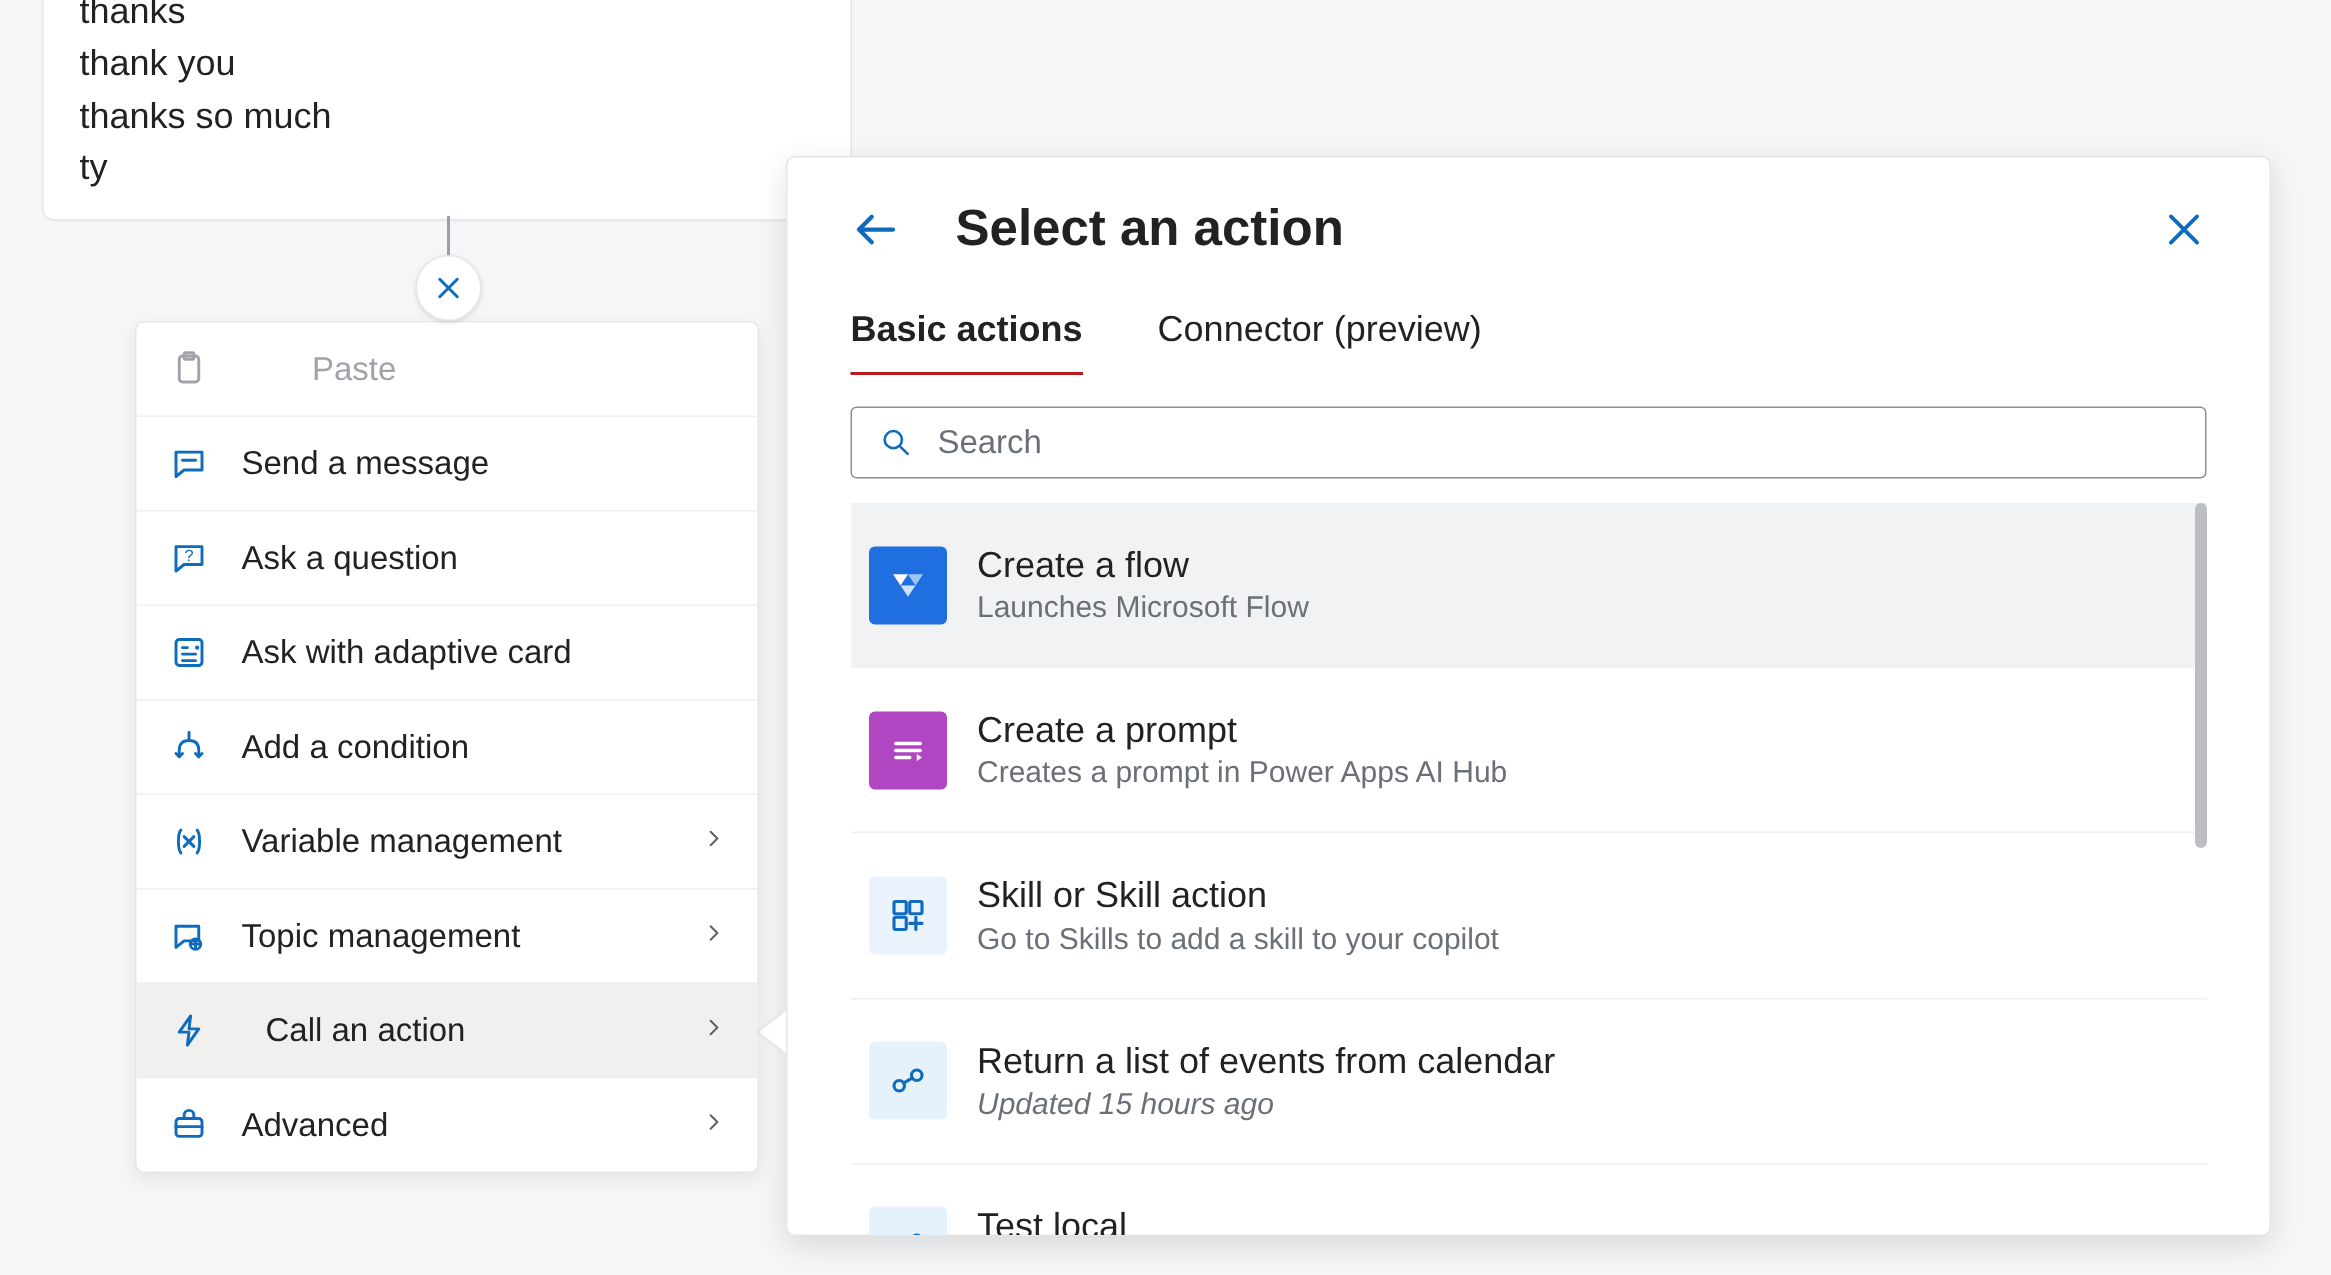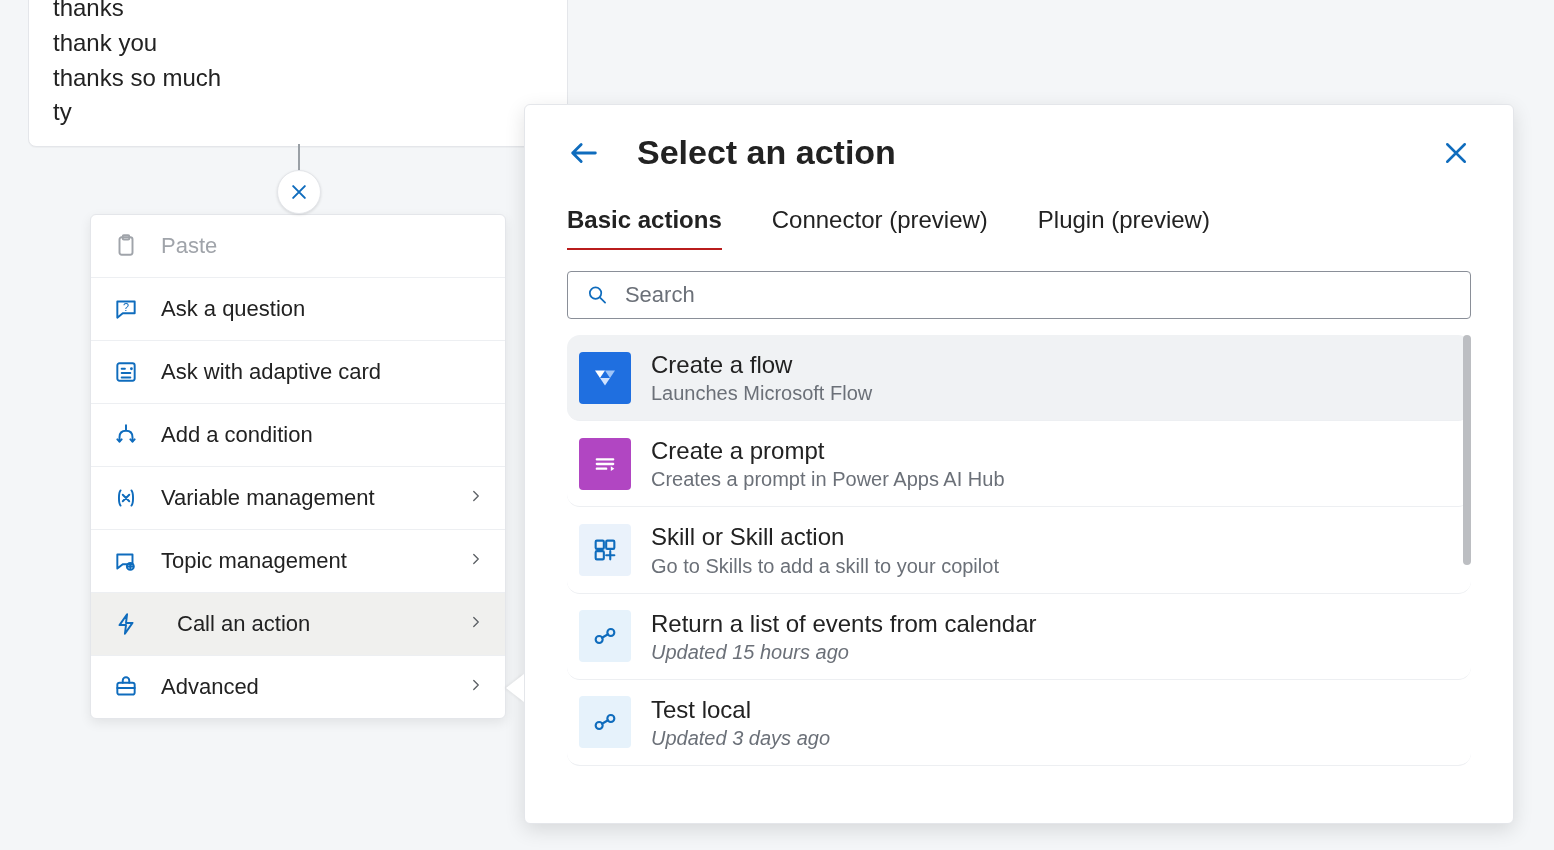--- a/index.html
+++ b/index.html
@@ -74,21 +74,21 @@
   .context-menu .item {
     display: flex;
     align-items: center;
     padding: 16px 20px;
     font-size: 22px;
     color: #222;
     border-top: 1px solid #edeff2;
     cursor: pointer;
     position: relative;
   }
-  .context-menu .item:first-child { border-top: none; }
+  .context-menu .item:first-child { border-top: none; gap: 47px; }
   .context-menu .item.disabled { color: #a0a4aa; }
   .context-menu .item.selected { background: #f0f0ee; gap: 16px; }
   .context-menu .item .icon {
     width: 30px;
     height: 30px;
     margin-right: 20px;
     flex-shrink: 0;
     display: flex;
     align-items: center;
     justify-content: center;
@@ -176,24 +176,23 @@
   .search-box input::placeholder { color: #6b7078; }
 
   .actions-list {
     flex: 1;
     overflow-y: auto;
     position: relative;
   }
   .action-row {
     display: flex;
     align-items: center;
-    padding: 14px 12px;
+    padding: 26px 12px;
     border-bottom: 1px solid #edeff2;
     cursor: pointer;
-    border-radius: 13px;
   }
   .action-row.highlight { background: #f0f2f4; }
   .action-row .badge {
     width: 52px; height: 52px;
     border-radius: 4px;
     margin-right: 20px;
     display: flex;
     align-items: center;
     justify-content: center;
     flex-shrink: 0;
@@ -243,20 +242,29 @@
   <div class="item disabled">
     <span class="icon">
       <svg viewBox="0 0 24 24" width="26" height="26">
           <rect class="stroke" style="stroke:#a0a4aa" x="6" y="4" width="12" height="16" rx="2"></rect>
           <rect class="stroke" style="stroke:#a0a4aa" x="9" y="2" width="6" height="4" rx="1"></rect>
         </svg>
     </span>
     <span>Paste</span>
   </div>
 
+  <div class="item">
+    <span class="icon">
+      <svg viewBox="0 0 24 24" width="26" height="26">
+          <path class="stroke" style="stroke:#0f6cbd" d="M4 5h16v11H9l-5 4V5z"></path>
+          <path class="stroke" style="stroke:#0f6cbd" d="M8 10h8"></path>
+        </svg>
+    </span>
+    <span>Send a message</span>
+  </div>
 
   <div class="item">
     <span class="icon">
       <svg viewBox="0 0 24 24" width="26" height="26">
           <path class="stroke" style="stroke:#0f6cbd" d="M4 5h16v11H9l-5 4V5z"></path>
           <text x="12" y="14" font-size="10" text-anchor="middle" fill="#0f6cbd">?</text>
         </svg>
     </span>
     <span>Ask a question</span>
   </div>
@@ -356,21 +364,20 @@
     <span class="close">
       <svg viewBox="0 0 24 24" width="30" height="30">
           <path class="stroke" style="stroke:#0f6cbd;stroke-width:2" d="M5 5l14 14 M19 5L5 19"></path>
         </svg>
     </span>
   </div>
 
   <div class="tabs">
     <div class="tab active">Basic actions</div>
     <div class="tab">Connector (preview)</div>
-    <div class="tab">Plugin (preview)</div>
   </div>
 
   <div class="search-box">
     <svg viewBox="0 0 24 24">
         <circle class="stroke" cx="10" cy="10" r="6"></circle>
         <path class="stroke" d="M15 15l5 5"></path>
       </svg>
     <input type="text" placeholder="Search" style="">
   </div>
 

